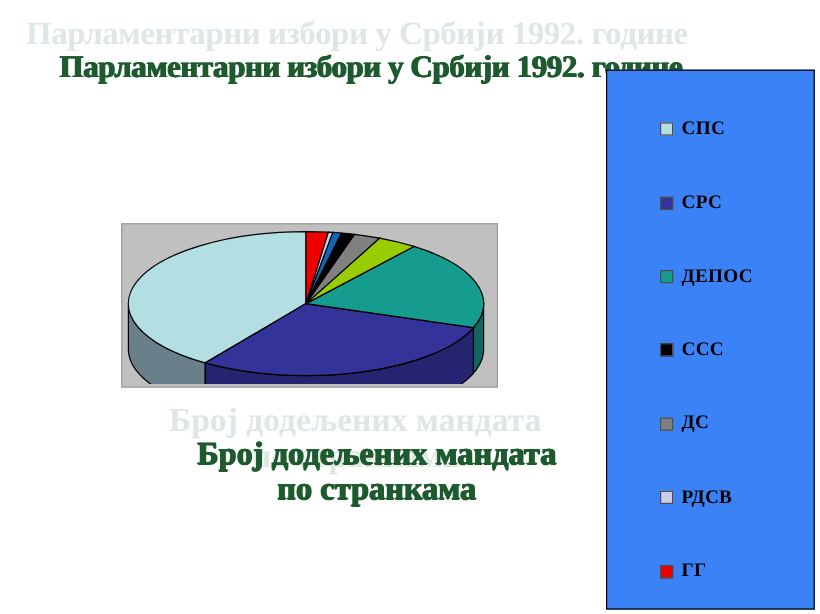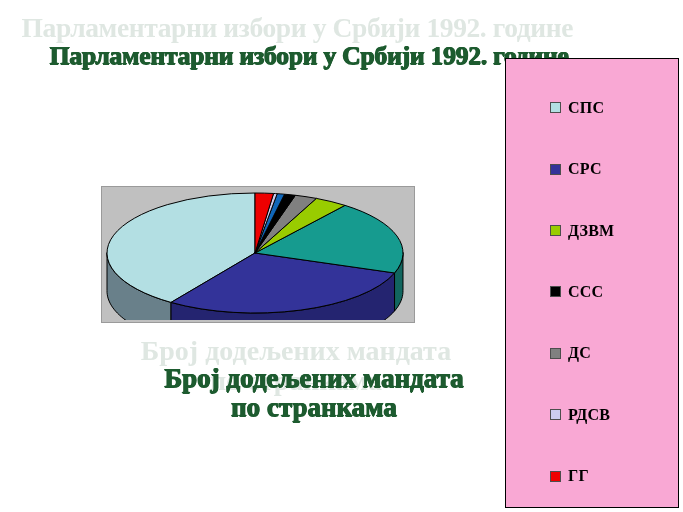--- a/index.html
+++ b/index.html
@@ -97,21 +97,21 @@
     top: 0;
   }
 
   
   #legend-box {
     position: absolute;
     left: 505px;
     top: 58px;
     width: 174px;
     height: 450px;
-    background: #f9a8d4;
+    background: #3b82f6;
     border: 1.5px solid #000000;
     box-sizing: border-box;
     padding: 18px 0 0 0;
     display: flex;
     flex-direction: column;
     justify-content: space-around;
   }
   .legend-row {
     display: flex;
     align-items: center;
@@ -174,22 +174,22 @@
 <div id="legend-box">
     <div class="legend-row">
       <span class="legend-swatch" style="background: rgb(179, 223, 227);"></span>
       <span class="legend-label">СПС</span>
     </div>
     <div class="legend-row">
       <span class="legend-swatch" style="background: rgb(51, 51, 153);"></span>
       <span class="legend-label">СРС</span>
     </div>
     <div class="legend-row">
-      <span class="legend-swatch" style="background: rgb(153, 204, 0);"></span>
-      <span class="legend-label">ДЗВМ</span>
+      <span class="legend-swatch" style="background: rgb(22, 155, 143);"></span>
+      <span class="legend-label">ДЕПОС</span>
     </div>
     <div class="legend-row">
       <span class="legend-swatch" style="background: rgb(0, 0, 0);"></span>
       <span class="legend-label">ССС</span>
     </div>
     <div class="legend-row">
       <span class="legend-swatch" style="background: rgb(128, 128, 128);"></span>
       <span class="legend-label">ДС</span>
     </div>
     <div class="legend-row">

